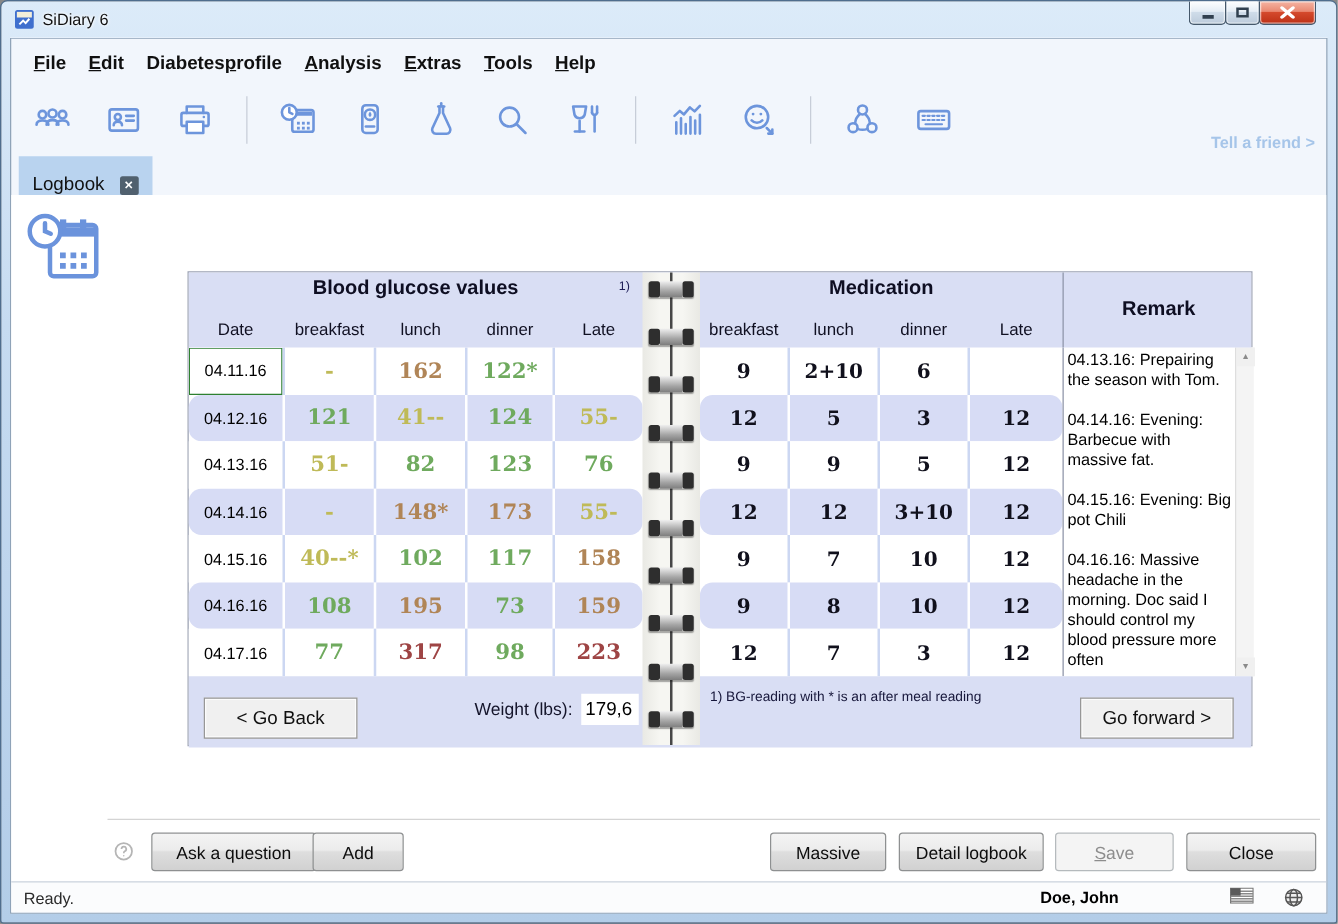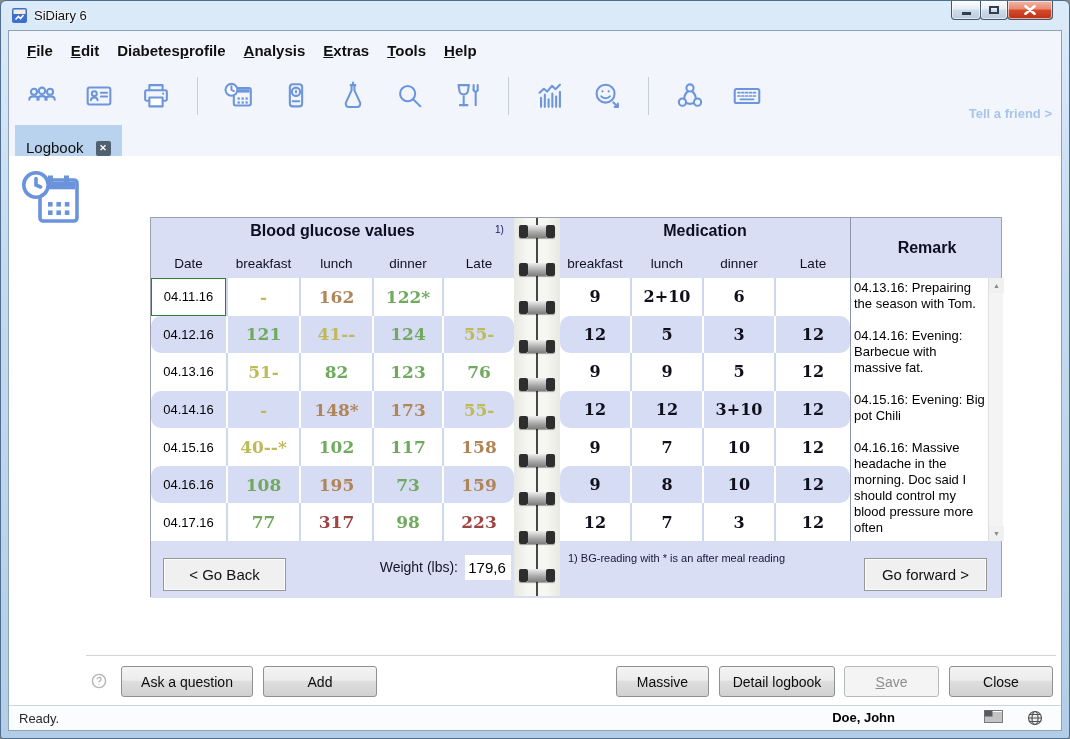--- a/index.html
+++ b/index.html
@@ -90,21 +90,21 @@
   .winput{position:absolute;left:314px;top:14px;width:46px;height:25px;border:none;background:#fff;font-family:"Liberation Sans",sans-serif;
     font-size:15px;text-align:center;padding-right:4px;color:#000;}
   .footnote{position:absolute;left:417px;top:11px;font-size:11px;color:#16163a;}
   
   .divider{position:absolute;left:77px;top:499px;width:970px;height:1px;background:#d4d4d4;}
   .helpmini{position:absolute;left:82px;top:517px;}
   .actbtn{position:absolute;top:510px;height:31px;border:1px solid #8e9091;border-radius:3px;
     background:linear-gradient(180deg,#f4f4f4,#ececec 45%,#dedede 50%,#d1d1d1);font-family:"Liberation Sans",sans-serif;
     font-size:14px;color:#0c0c0c;}
   .ask{left:112px;width:132px;}
-  .add{left:254px;width:114px;}
+  .add{left:241px;width:73px;}
   .cal{left:607px;width:93px;}
   .det{left:710px;width:116px;}
   .save{left:835px;width:95px;}
   .actbtn.disabled{background:#f4f4f4;border-color:#b5babd;color:#8d8d8d;}
   .closeb{left:940px;width:104px;}
   
   .statusbar{position:absolute;left:1px;right:1px;bottom:1px;height:25px;background:#fbfcfd;border-top:1px solid #ccd4dd;}
   .status{position:absolute;left:10px;top:5px;font-size:13px;color:#2a2a2a;}
   .user{position:absolute;right:166px;top:4px;font-size:13px;font-weight:bold;color:#000;}
   .sbicon{position:absolute;top:4px;}

